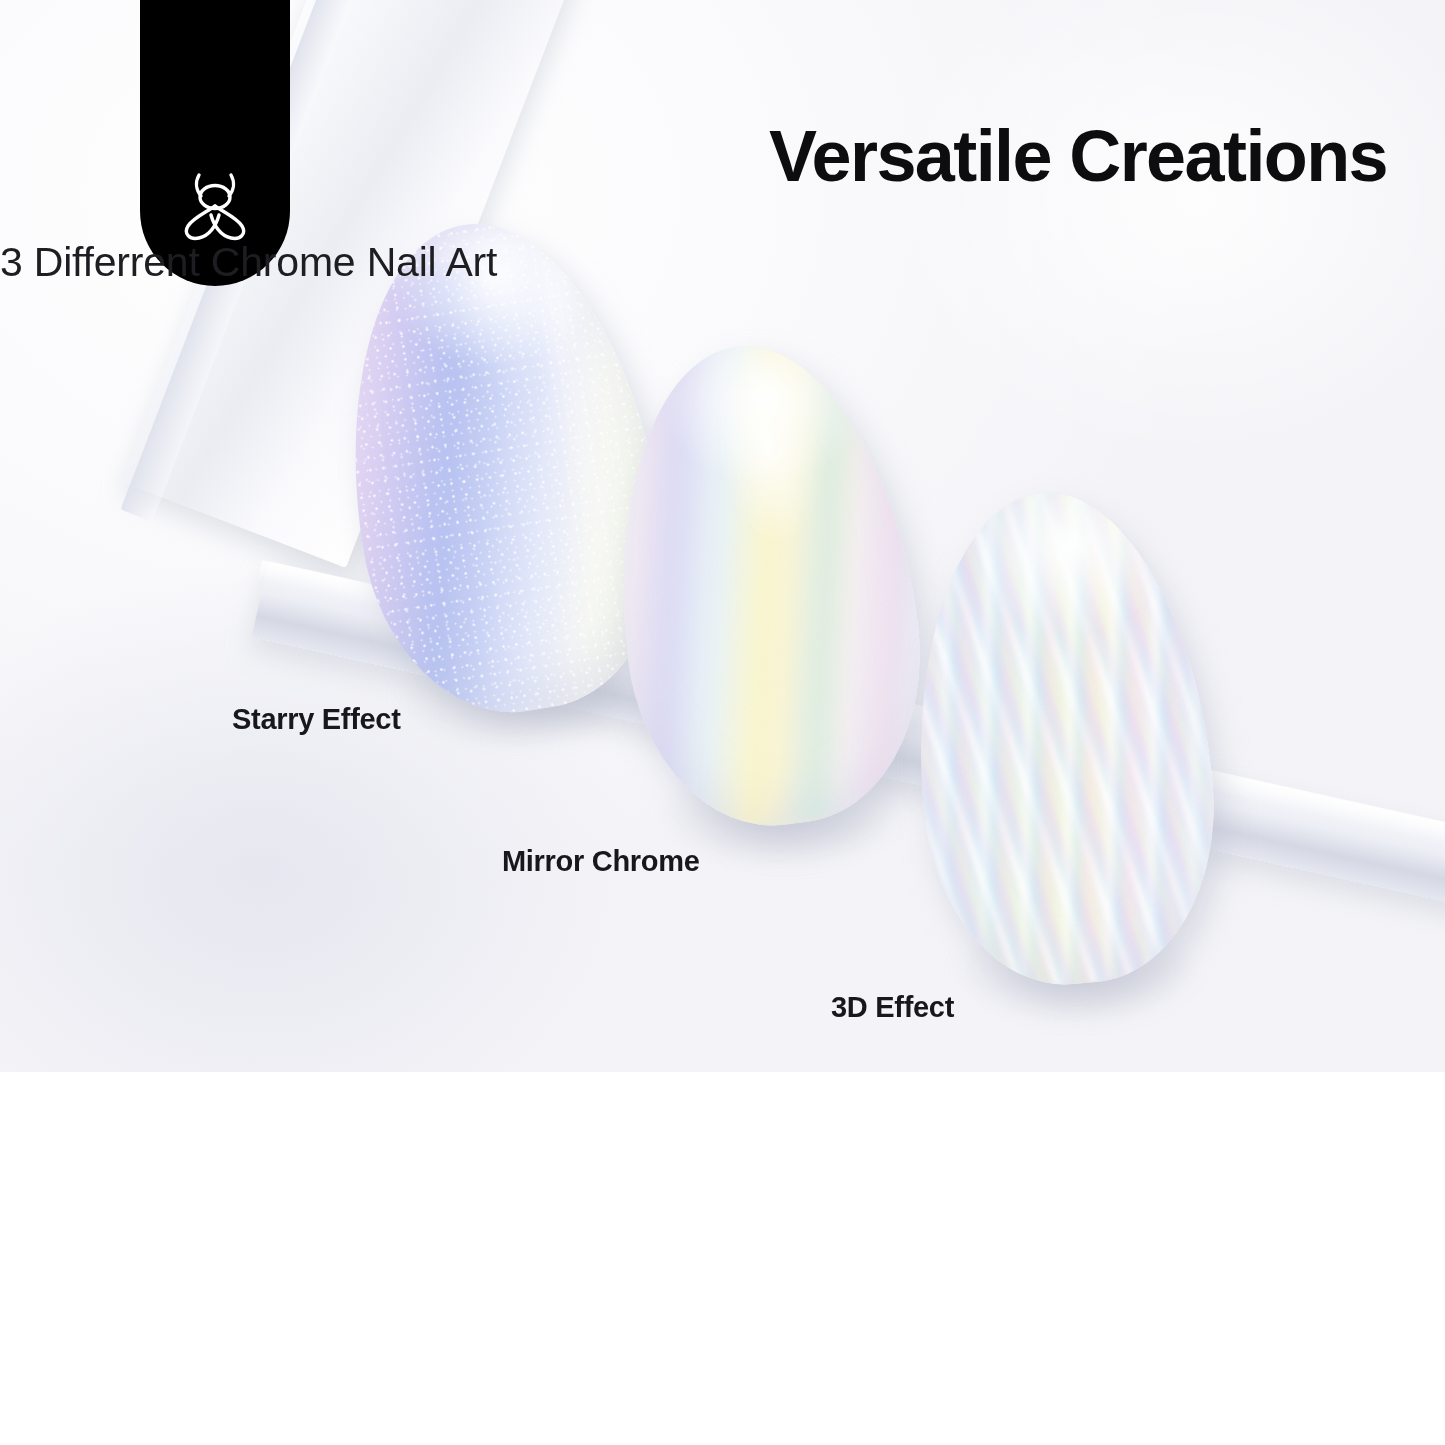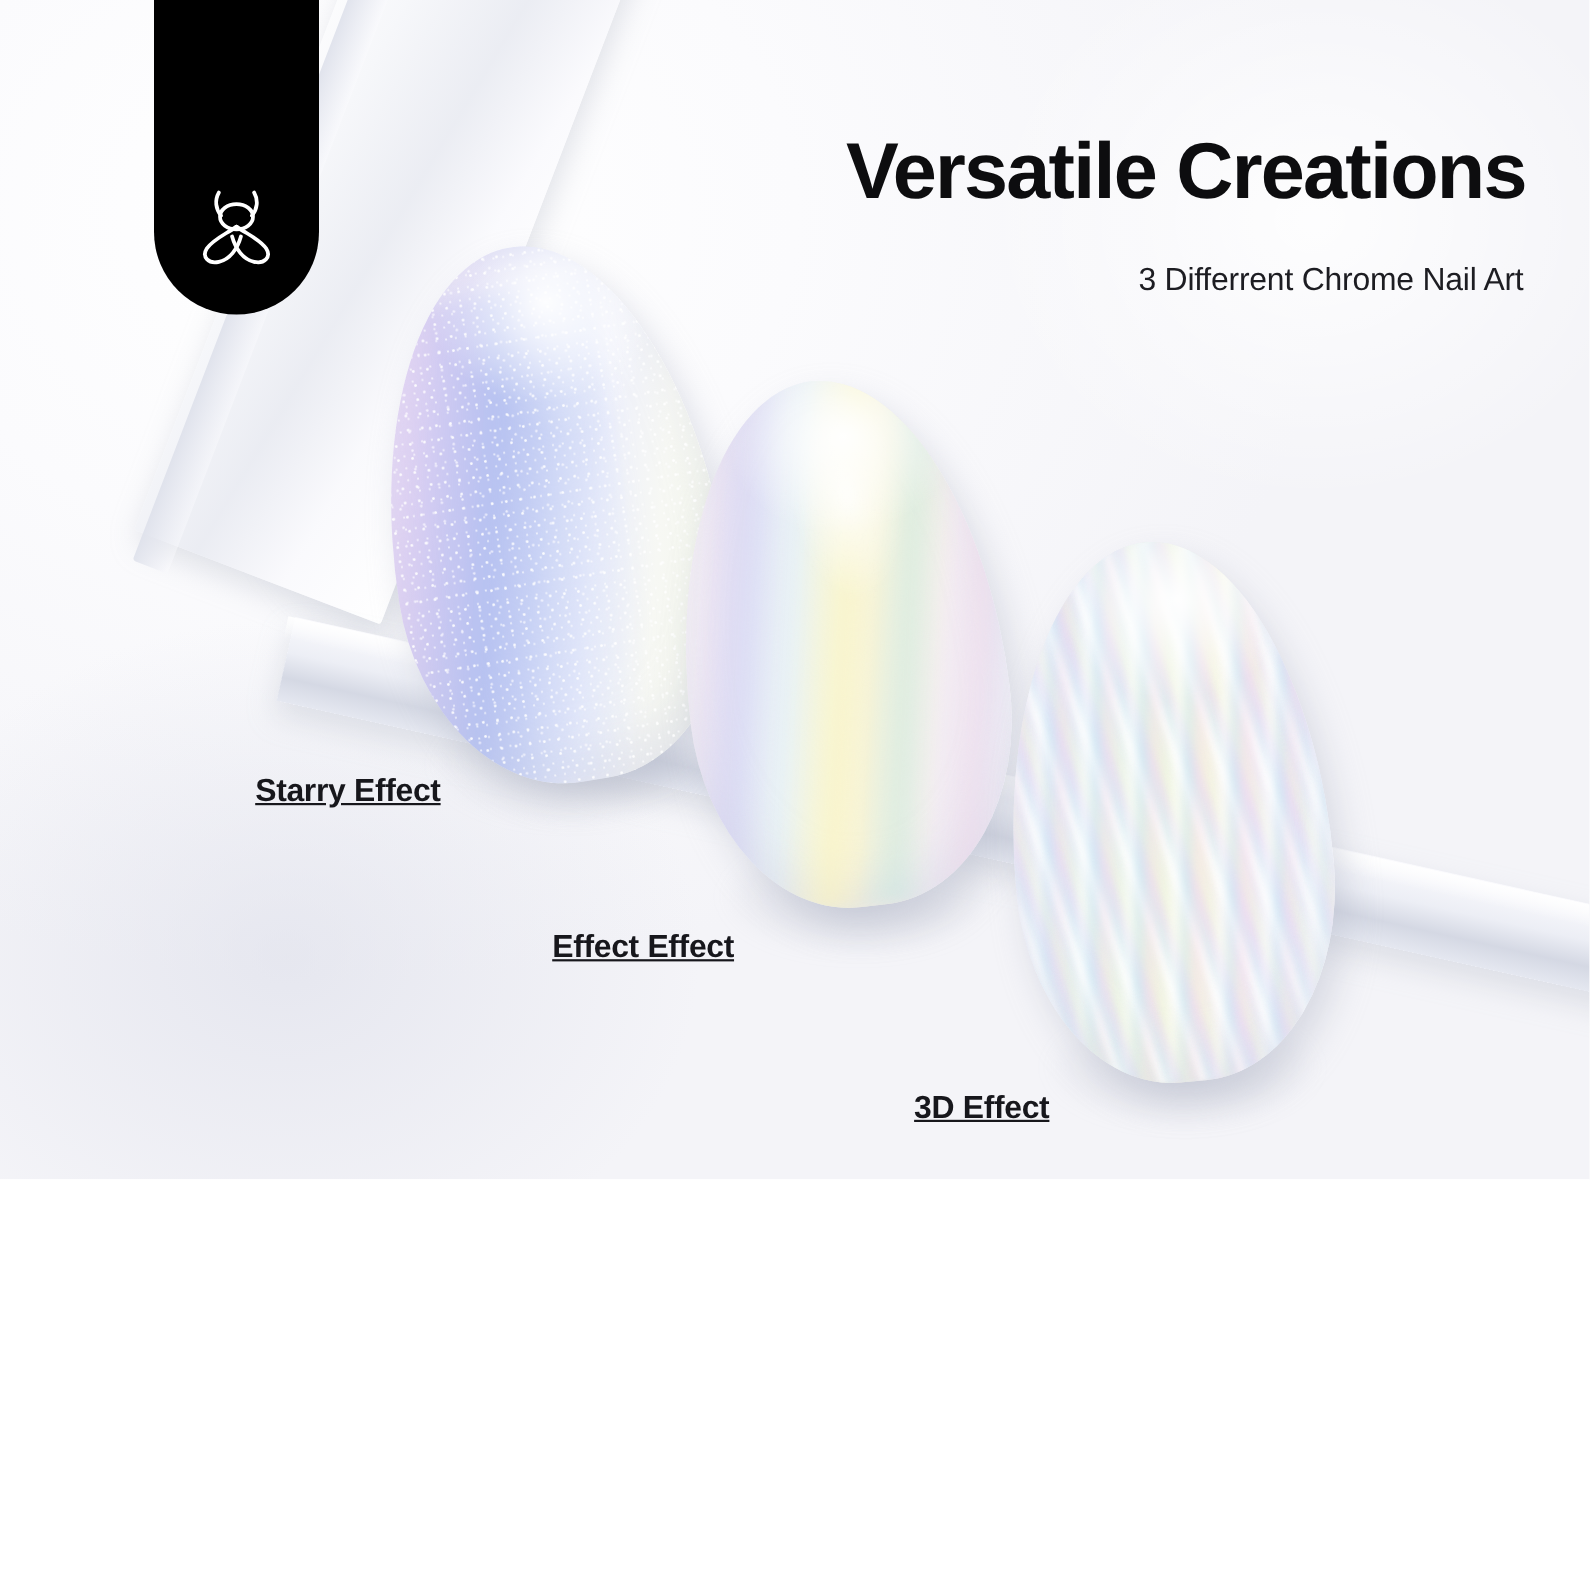--- a/index.html
+++ b/index.html
@@ -186,28 +186,28 @@
 
   
   .title{
     position:absolute; left:0; right:58px; top:120px;
     text-align:right;
     font-size:72px; font-weight:700; letter-spacing:-1.6px;
     color:#0d0d0f; line-height:1;
   }
   .subtitle{
     position:absolute; left:0; right:60px; top:238px;
-    text-align:right;
-    font-size:29px; font-weight:400; letter-spacing:-0.2px;
+    text-align:left;
+    font-size:41px; font-weight:400; letter-spacing:-0.2px;
     color:#1d1d22; line-height:1.2;
   }
 
   
   .caption{ position:absolute; font-size:29px; font-weight:700;
-    color:#17171c; letter-spacing:-0.3px; white-space:nowrap;text-decoration:underline; }
+    color:#17171c; letter-spacing:-0.3px; white-space:nowrap; }
   #caption-starry{ left:232px; top:703px; }
   #caption-mirror{ left:502px; top:845px; }
   #caption-3d    { left:792px; top:991px;margin-left:39px; }
 
   
   .guidance{ position:absolute; left:0; top:1072px; width:1445px; height:373px; background:#fff; }
 </style>
 </head>
 <body>
 
@@ -251,21 +251,21 @@
           <path d="M43 40 C33 47 21 52 16 60 C11 68 18 74 27 72 C37 70 44 60 47 49" stroke="#fff" stroke-width="3.4" stroke-linecap="round"></path>
           <path d="M43 40 C53 47 65 52 70 60 C75 68 68 74 59 72 C49 70 42 60 39 49" stroke="#fff" stroke-width="3.4" stroke-linecap="round"></path>
         </svg>
       </span>
     </div>
 
     <div class="title">Versatile Creations</div>
     <div class="subtitle">3 Differrent Chrome Nail Art</div>
 
     <div class="caption" id="caption-starry">Starry Effect</div>
-    <div class="caption" id="caption-mirror">Effect Effect</div>
+    <div class="caption" id="caption-mirror">Mirror Chrome</div>
     <div class="caption" id="caption-3d">3D Effect</div>
   </div>
 
   <div class="guidance">
     
     
   </div>
 
 </div>
 

